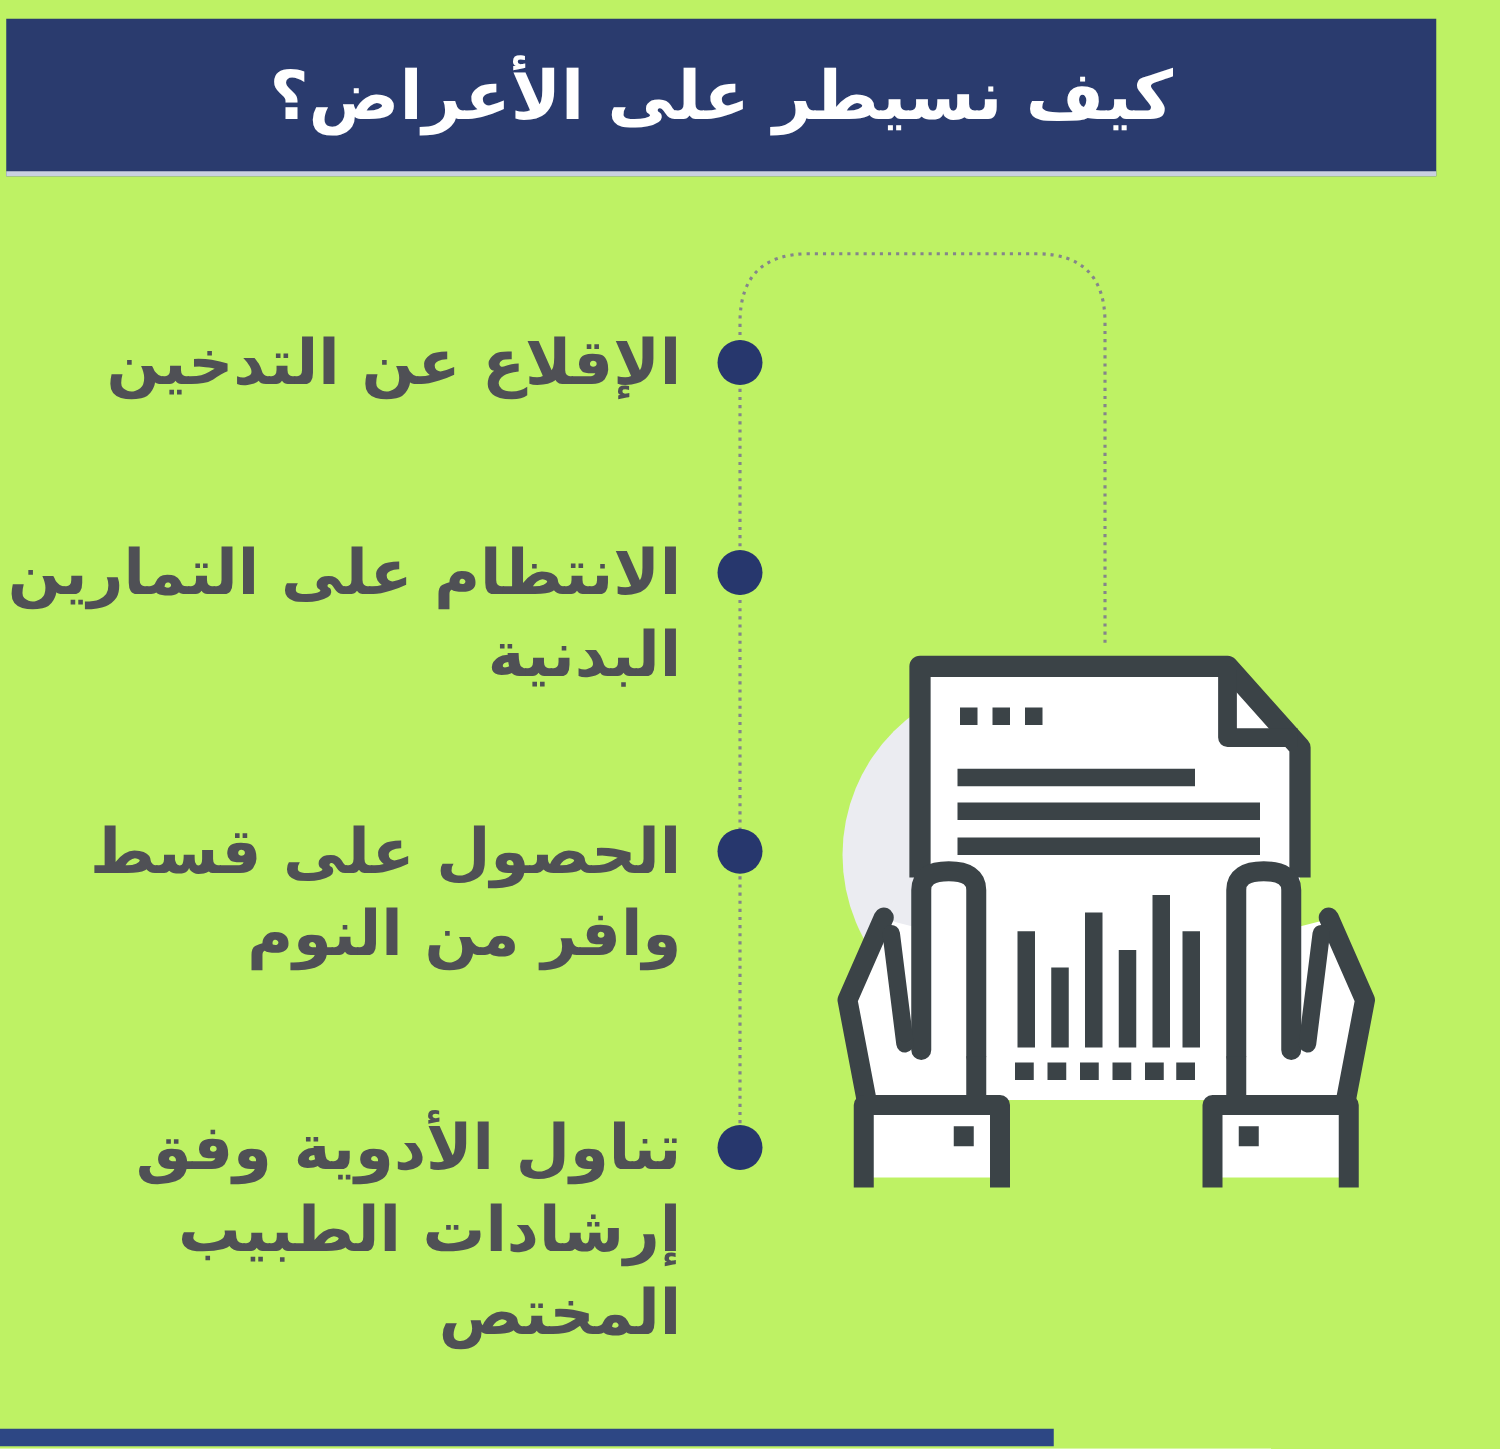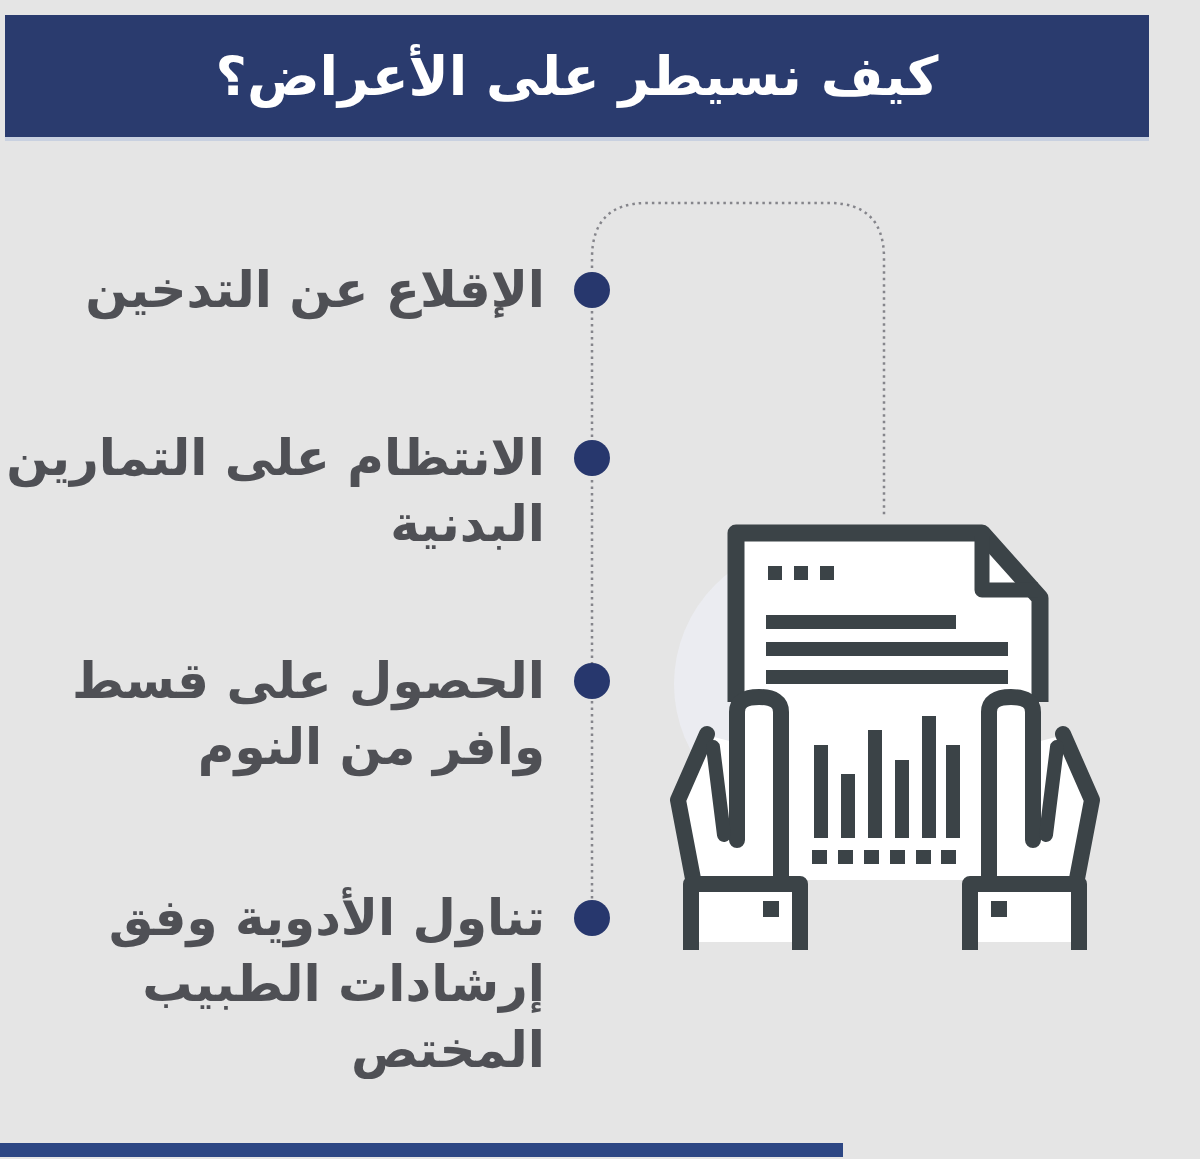--- a/index.html
+++ b/index.html
@@ -1,20 +1,20 @@
 <!DOCTYPE html>
 <html lang="ar"><head>
 <meta charset="utf-8">
 <style>
   html,body{margin:0;padding:0;background:#ffffff;}
   .canvas{
     position:relative;
     width:1200px;height:1159px;
     overflow:hidden;
-    background:#e5e5e5;
+    background:#bef264;
     font-family:"DejaVu Sans", sans-serif;
   }
   .header{
     position:absolute;left:5px;top:15px;width:1144px;height:122px;
     background:#2a3b6e;
     border-bottom:4px solid #c9d1e0;
     display:flex;align-items:center;justify-content:center;
   }
   .header .title{
     color:#ffffff;font-size:54px;font-weight:bold;letter-spacing:0;

